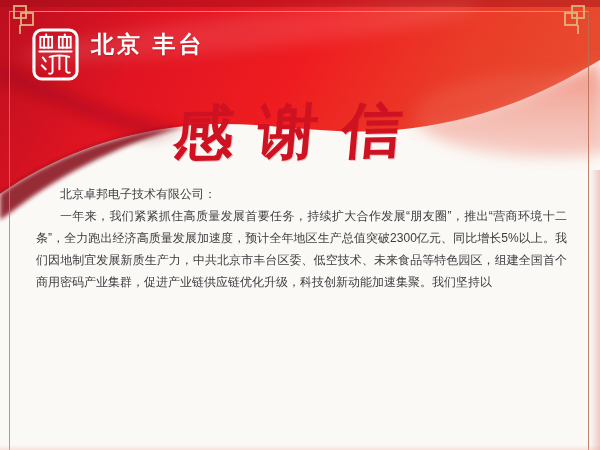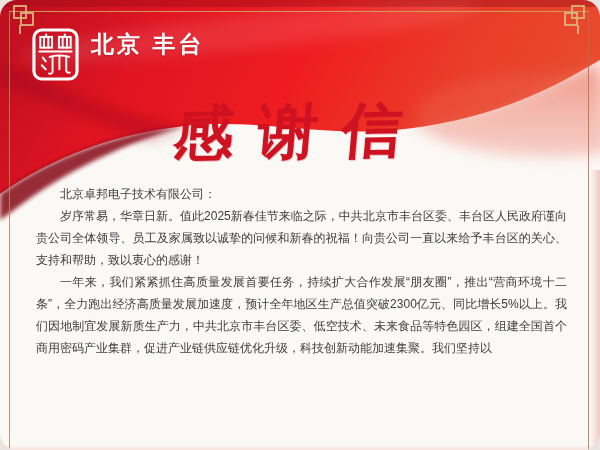--- a/index.html
+++ b/index.html
@@ -6,21 +6,20 @@
   body {
     width: 600px; height: 450px;
     font-family: "Liberation Sans", sans-serif;
     background: #e9e4de;
   }
   .page {
     position: relative;
     width: 600px; height: 450px;
     overflow: hidden;
     background: #fbf9f6;
-    border-radius: 17px;
   }
 
   
   .ribbon-svg {
     position: absolute; top: 0; left: 0;
     width: 600px; height: 280px;
     z-index: 1;
   }
 
   
@@ -177,19 +176,18 @@
       <div class="org-cn">北京 丰台</div>
     </div>
   </div>
 
   <div class="title">
     <span class="title-inner">感谢信</span>
   </div>
 
   <div class="body-text">
     <p>北京卓邦电子技术有限公司：</p>
-    <p>岁序常易，华章日新。值此2025新春佳节来临之际，中共北京市丰台区委、丰台区人民政府谨向贵公司全体领导、员工及家属致以诚挚的问候和新春的祝福！向贵公司一直以来给予丰台区的关心、支持和帮助，致以衷心的感谢！</p>
     <p>一年来，我们紧紧抓住高质量发展首要任务，持续扩大合作发展“朋友圈”，推出“营商环境十二条”，全力跑出经济高质量发展加速度，预计全年地区生产总值突破2300亿元、同比增长5%以上。我们因地制宜发展新质生产力，中共北京市丰台区委、低空技术、未来食品等特色园区，组建全国首个商用密码产业集群，促进产业链供应链优化升级，科技创新动能加速集聚。我们坚持以</p>
   </div>
 
   <div class="edge-right"></div>
   <div class="edge-bottom"></div>
 </div>
 
 </body></html>

